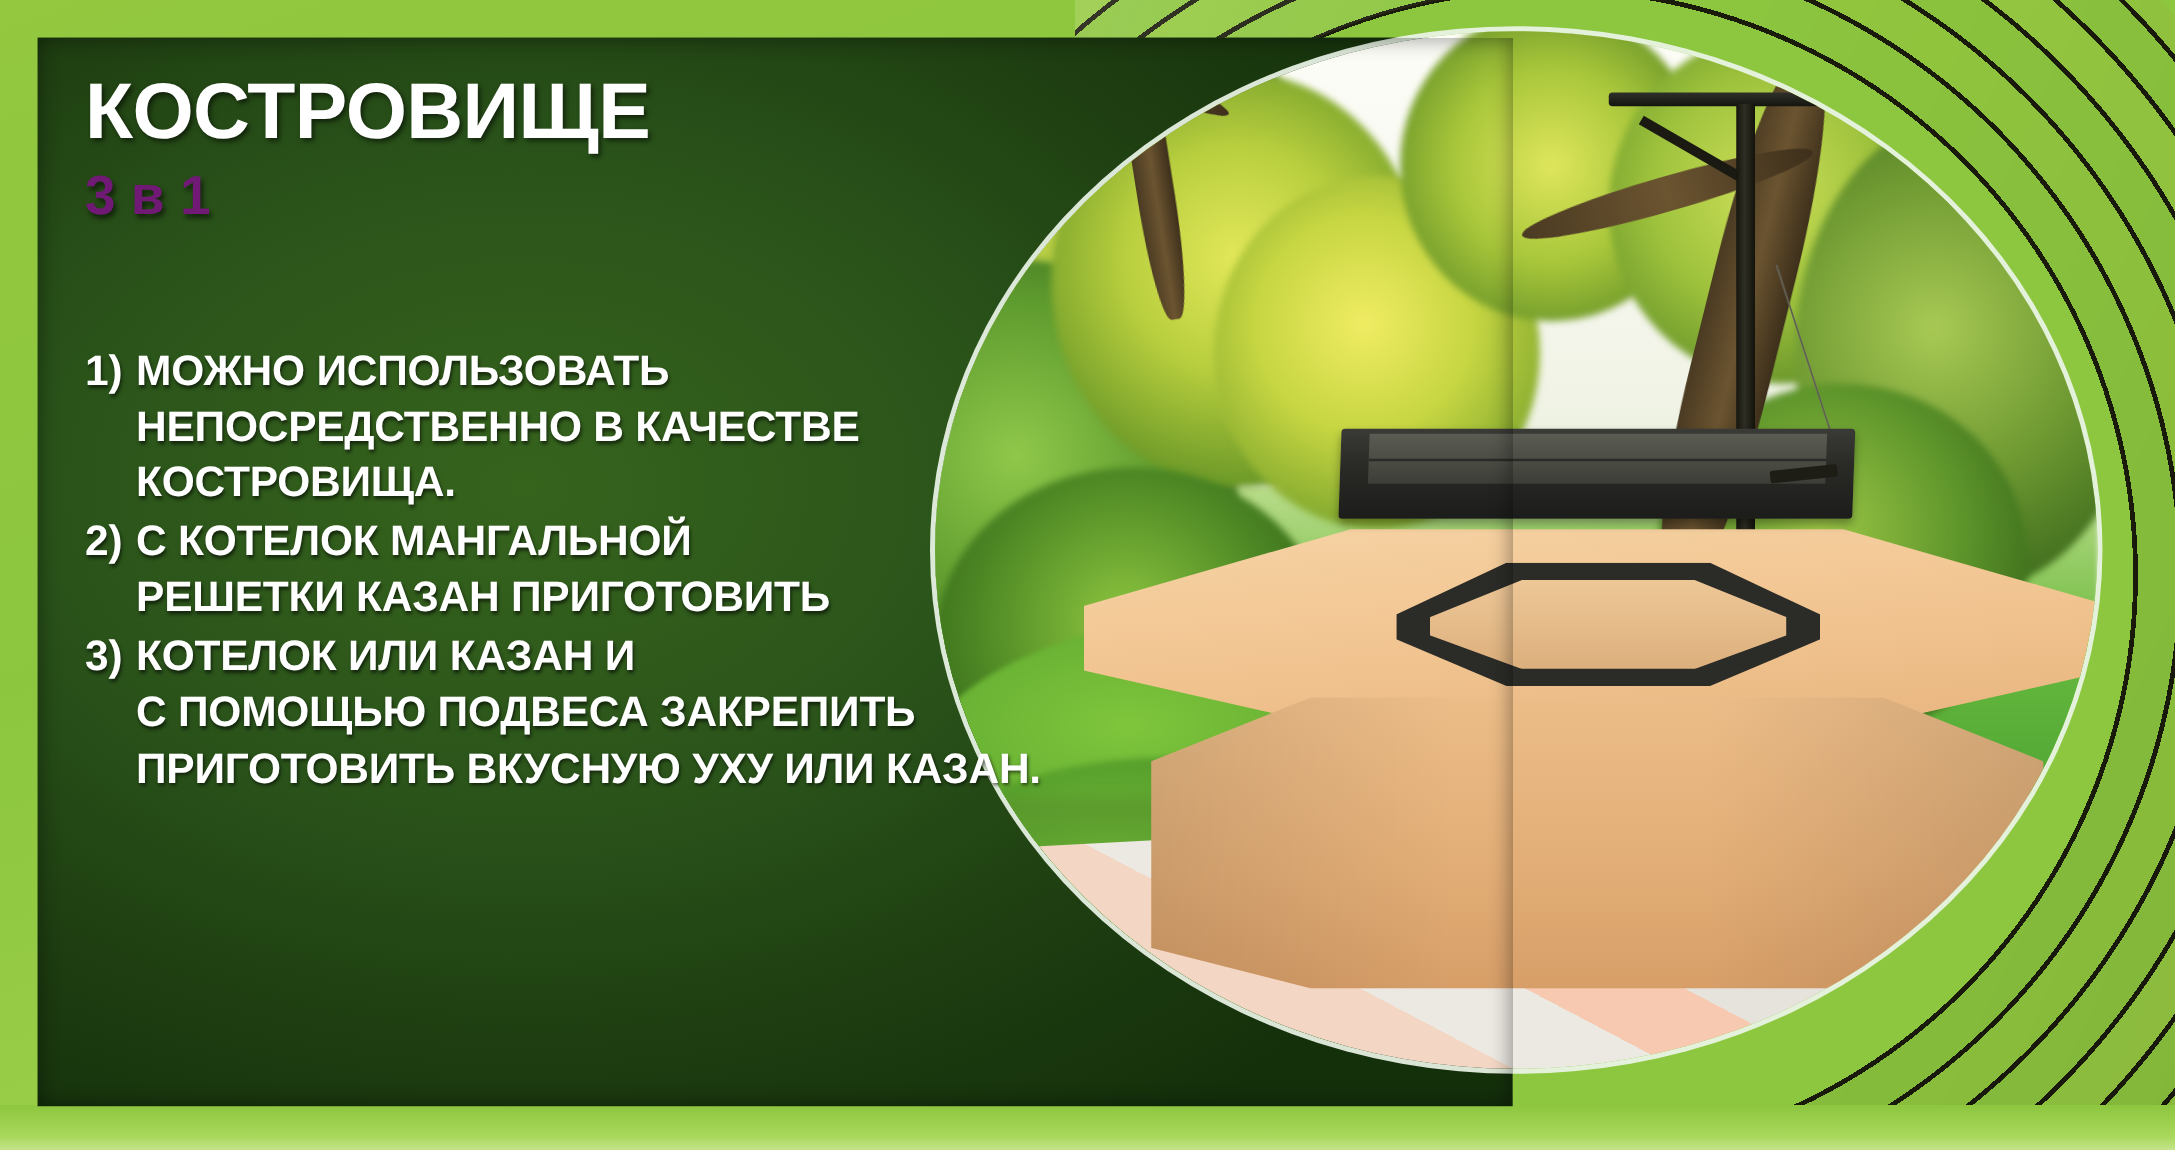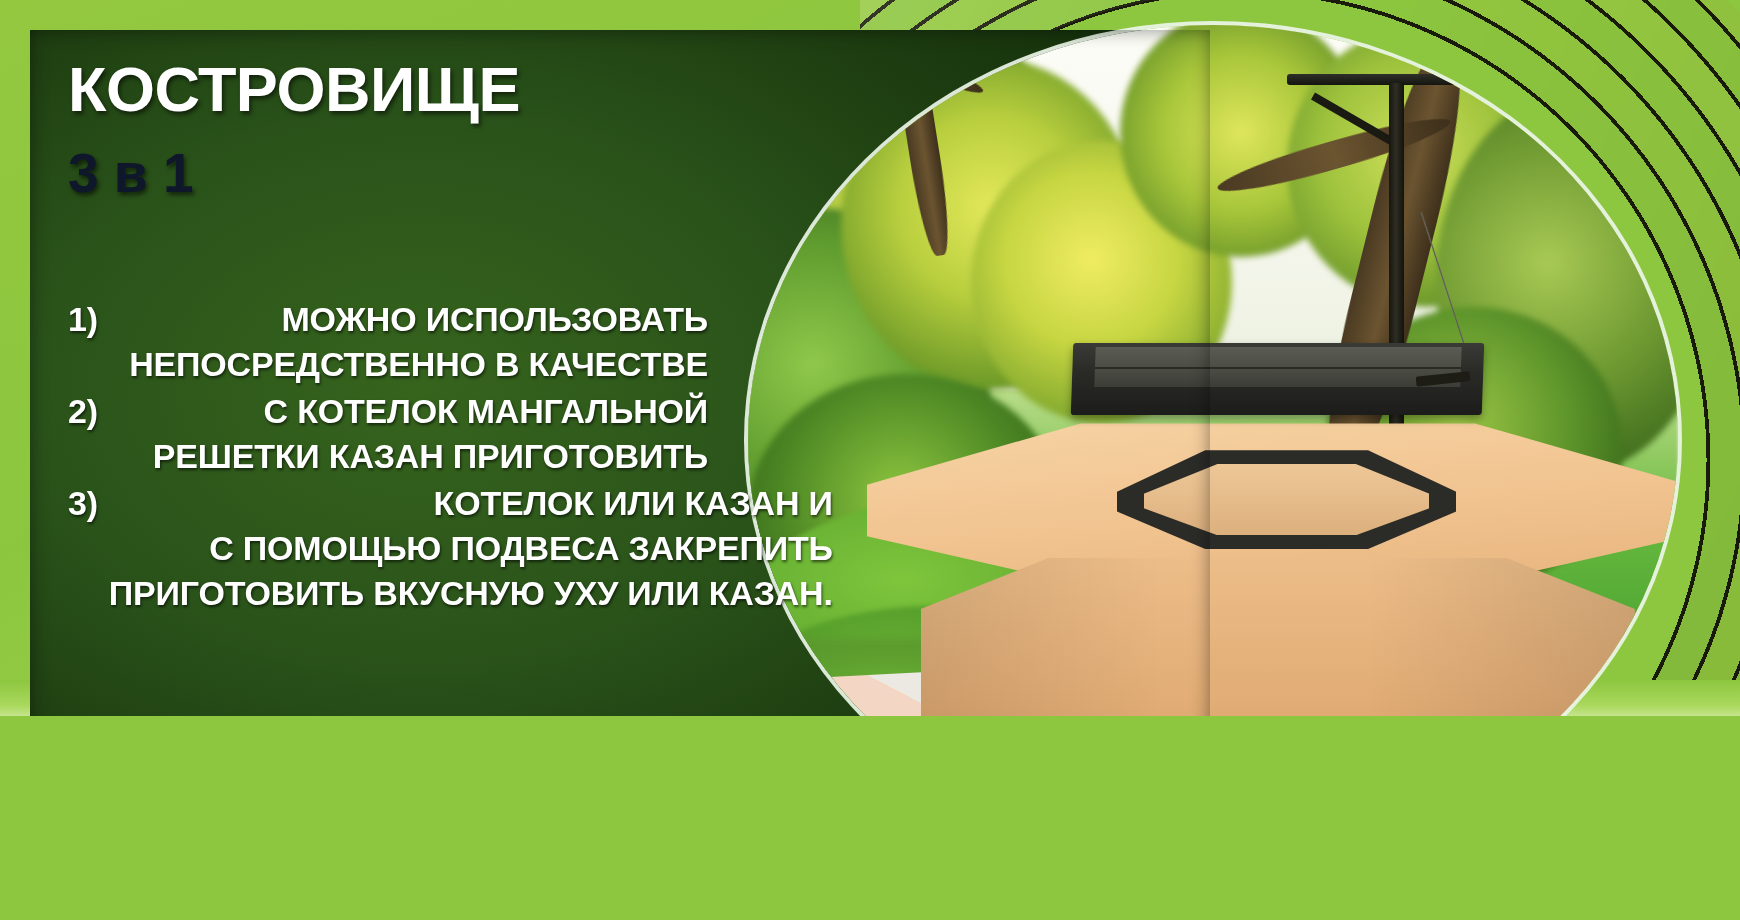--- a/index.html
+++ b/index.html
@@ -5,21 +5,21 @@
   * { margin:0; padding:0; box-sizing:border-box; }
   html, body {
     width:1740px; height:920px;
     overflow:hidden;
     background:#8dc63f;
     font-family:"Liberation Sans", sans-serif;
   }
 
   #poster {
     position:relative;
-    width:1740px; height:716px;
+    width:1740px; height:920px;
     overflow:hidden;
     background:#8dc63f;
   }
 
   
   .arc-layer { position:absolute; inset:0; overflow:hidden; z-index:1; }
   .arc-fill {
     position:absolute;
     border-radius:50%;
   }
@@ -230,44 +230,44 @@
   .title{
     color:#ffffff;
     font-size:63px;
     font-weight:700;
     letter-spacing:-0.5px;
     line-height:1.05;
     text-shadow:2px 3px 4px rgba(0,0,0,.55);
     white-space:nowrap;
   }
   .subtitle{
-    color:#0f172a;
-    font-size:55px;
+    color:#701a75;
+    font-size:44px;
     font-weight:700;
     line-height:1.15;
-    margin-top:20px;
+    margin-top:10px;
     text-shadow:2px 3px 4px rgba(0,0,0,.55);
   }
   .bullets{
     margin-top:92px;
     list-style:none;
   }
   .bullet{
     display:flex;
     color:#ffffff;
     font-size:34px;
     font-weight:600;
     line-height:1.32;
     letter-spacing:-0.2px;
     text-shadow:1px 2px 3px rgba(0,0,0,.6);
     margin-bottom:2px;
     white-space:nowrap;
   }
   .bullet .num{ flex:0 0 auto; margin-right:11px; }
-  .bullet .txt{ flex:1 1 auto;text-align:right; }
+  .bullet .txt{ flex:1 1 auto; }
   .bullet .txt span{ display:block; }
 </style>
 </head>
 <body>
 
 <div id="poster">
 
   <div class="arc-layer">
     <div class="arc-fill" style="left:545px; top:-185px; width:1390px; height:1290px;
                 background:radial-gradient(circle at 50% 50%, rgba(0,0,0,0) 0 49.2%, #1b1b0c 49.2% 49.6%, #8dc63f 49.6% 53.0%, #1b1b0c 53.0% 53.4%, #93c83f 53.4% 56.8%, #1b1b0c 56.8% 57.2%, #8dc63f 57.2% 60.6%, #1b1b0c 60.6% 61.0%, #97ca42 61.0% 64.4%, #1b1b0c 64.4% 64.8%, #8dc63f 64.8% 68.2%, #1b1b0c 68.2% 68.6%, #95c941 68.6% 72.0%, #1b1b0c 72.0% 72.4%, #8dc63f 72.4% 75.8%, #1b1b0c 75.8% 76.2%, #9bcd46 76.2% 79.6%, #1b1b0c 79.6% 80.0%, #8dc63f 80.0% 83.4%, #1b1b0c 83.4% 83.8%, #96ca41 83.8% 87.2%, #1b1b0c 87.2% 87.6%, #8dc63f 87.6% 91.0%, #1b1b0c 91.0% 91.4%, #9ccd48 91.4% 100%);"></div>
@@ -331,20 +331,21 @@
     <div class="title">КОСТРОВИЩЕ</div>
     <div class="subtitle">3 в 1</div>
 
     <div class="bullets">
 
       <div class="bullet">
         <span class="num">1)</span>
         <span class="txt">
           <span>МОЖНО ИСПОЛЬЗОВАТЬ</span>
           <span>НЕПОСРЕДСТВЕННО В КАЧЕСТВЕ</span>
+          <span>КОСТРОВИЩА.</span>
         </span>
       </div>
 
       <div class="bullet">
         <span class="num">2)</span>
         <span class="txt">
           <span>С КОТЕЛОК МАНГАЛЬНОЙ</span>
           <span>РЕШЕТКИ КАЗАН ПРИГОТОВИТЬ</span>
         </span>
       </div>

